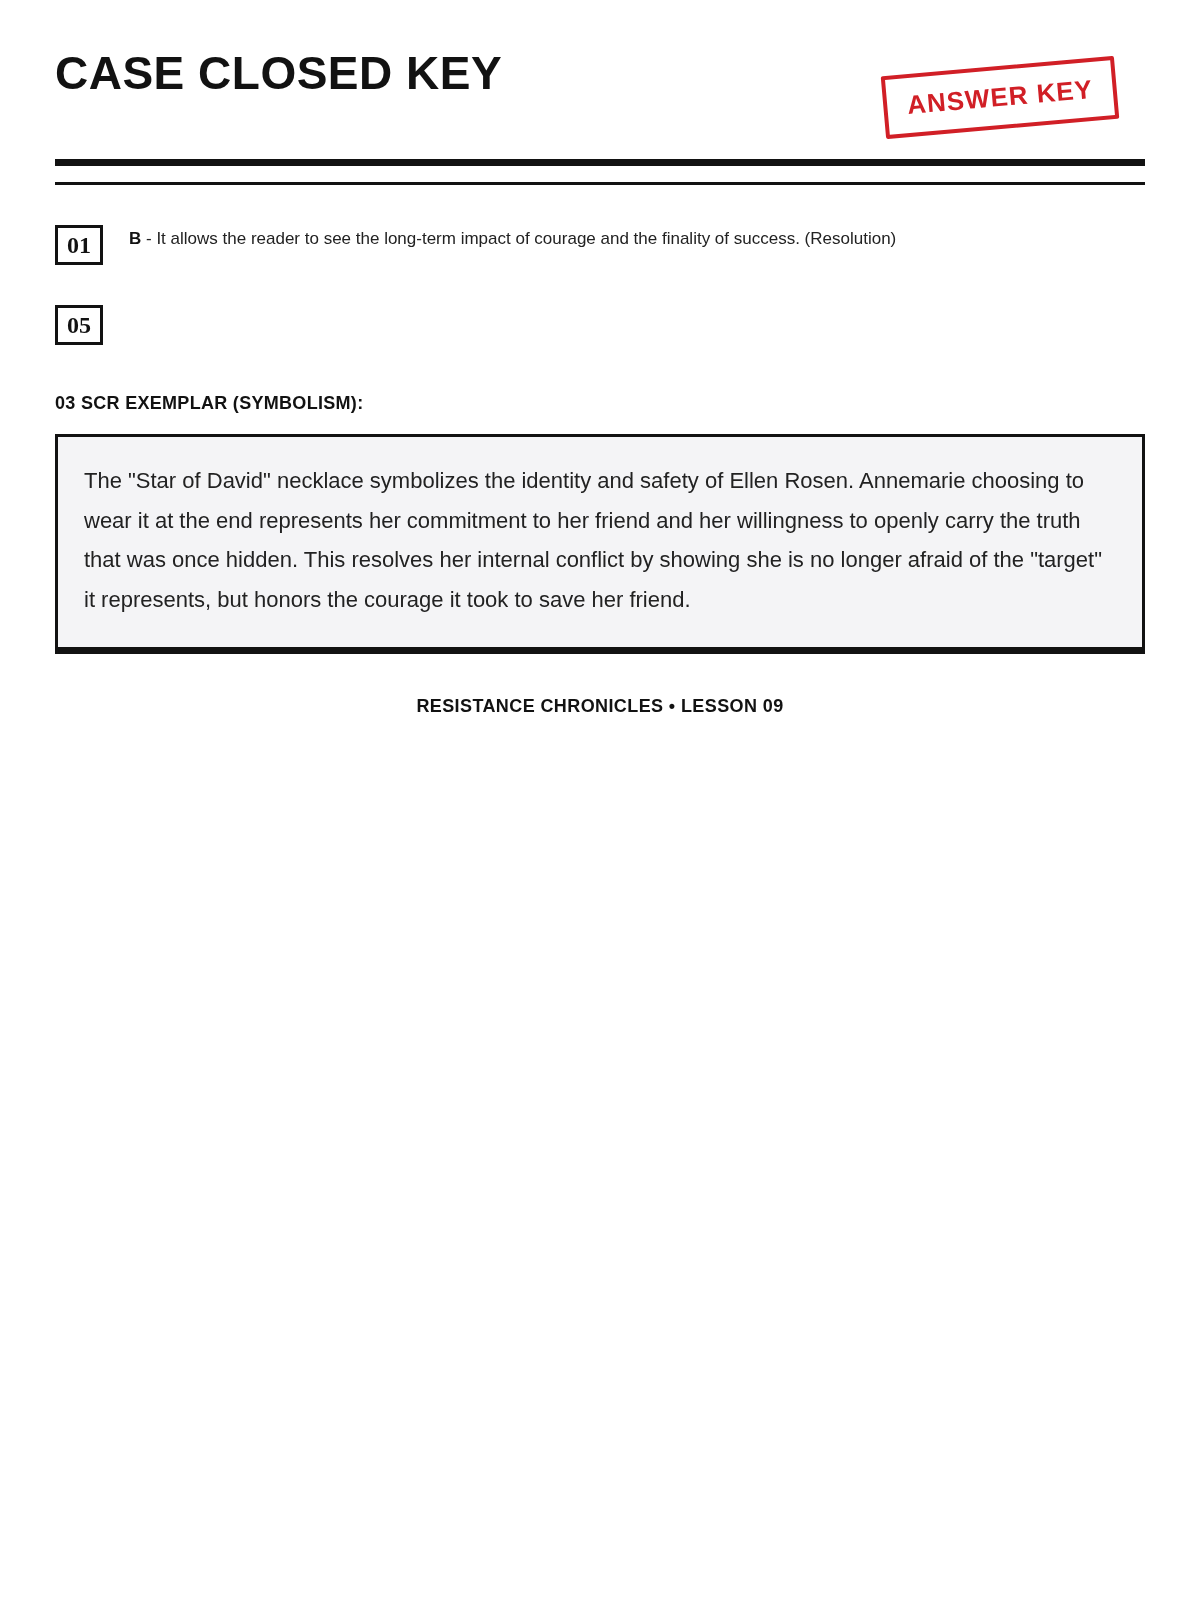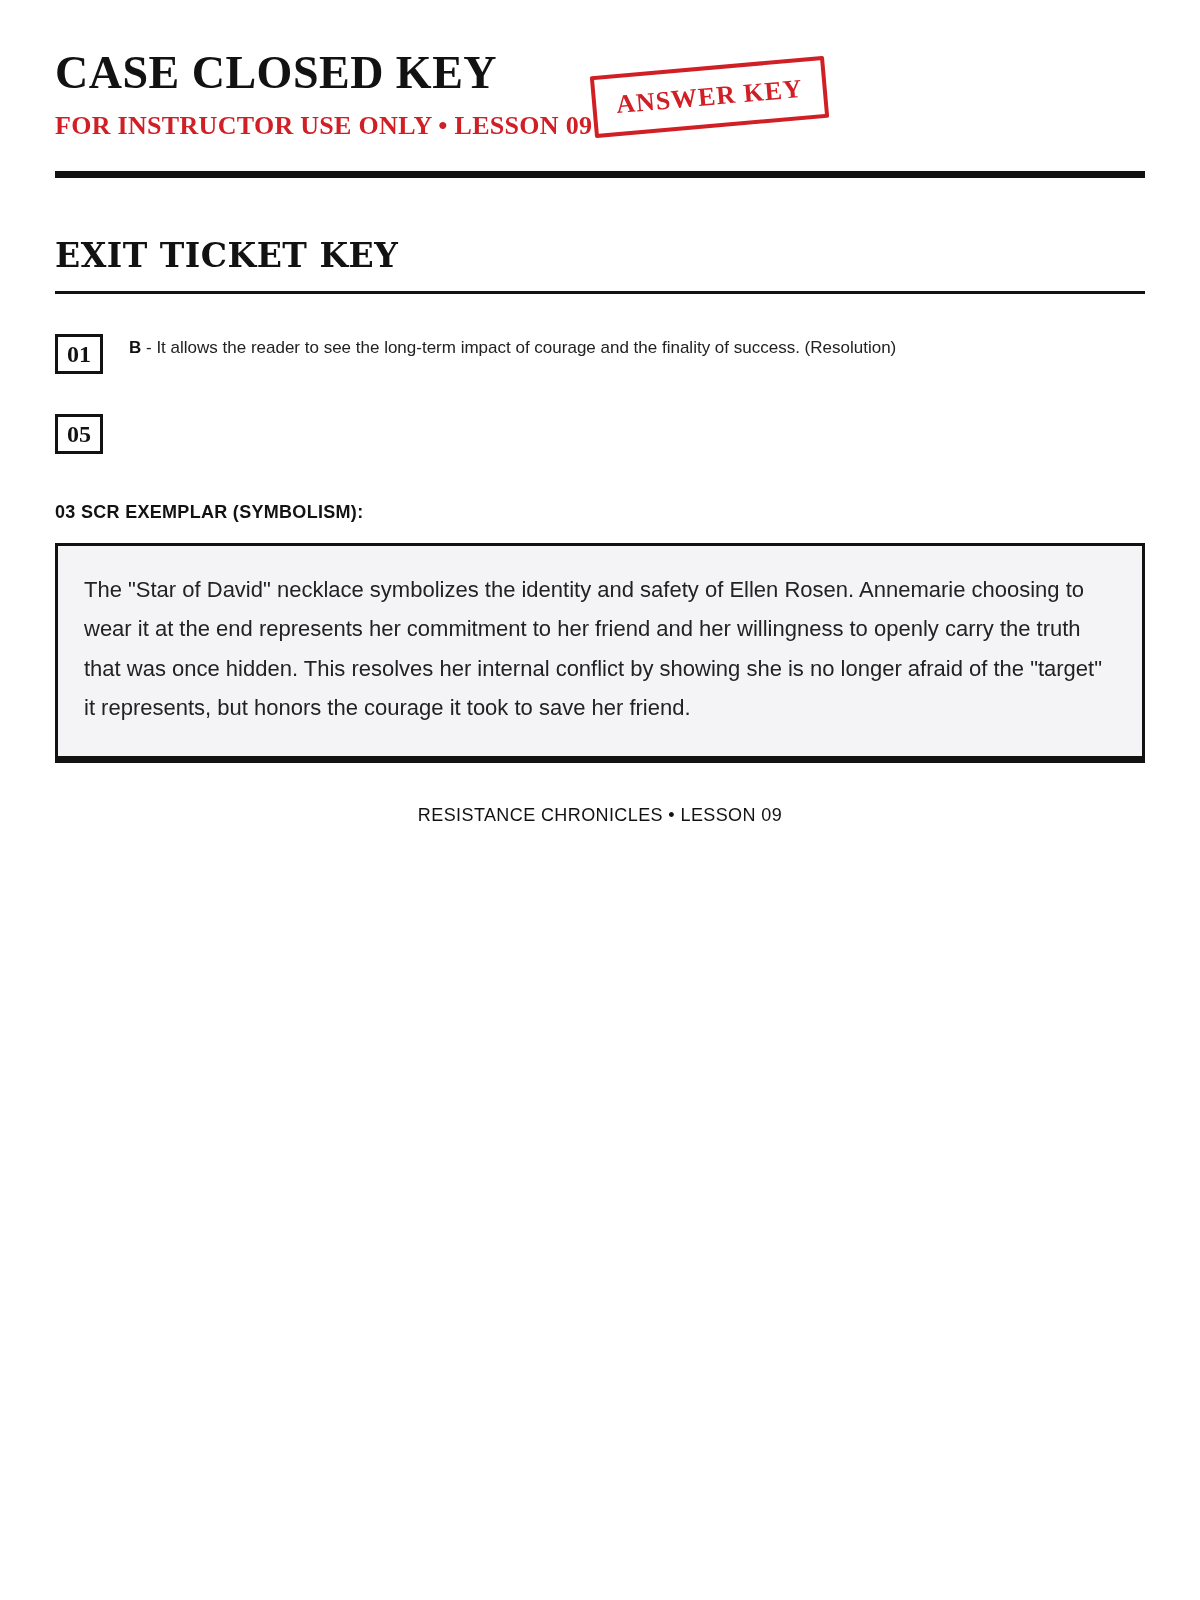--- a/index.html
+++ b/index.html
@@ -14,23 +14,22 @@
   .page {
     width: 1200px;
     min-height: 1600px;
     padding: 48px 55px 40px 55px;
     background: #ffffff;
   }
 
   
   .header {
     display: flex;
-    justify-content: flex-start;
+    justify-content: space-between;
     align-items: flex-start;
-    font-family: Liberation Serif, serif;
   }
   .title {
     font-size: 46px;
     font-weight: 900;
     letter-spacing: 0.5px;
     color: #121212;
     line-height: 1.1;
   }
   .subtitle {
     margin-top: 12px;
@@ -117,41 +116,39 @@
     font-size: 22px;
     line-height: 1.8;
     color: #222222;
   }
 
   
   .footer {
     margin-top: 42px;
     text-align: center;
     font-size: 18px;
-    font-weight: 400;
+    font-weight: 700;
     letter-spacing: 0.4px;
     color: #121212;
   }
 </style>
 </head>
 <body>
 
 <div class="page">
 
   <div class="header">
     <div>
       <div class="title">CASE CLOSED KEY</div>
-      <div class="subtitle">FOR INSTRUCTOR USE ONLY • LESSON 09</div>
     </div>
     <div class="stamp">ANSWER KEY</div>
   </div>
 
   <div class="rule-thick"></div>
 
-  <div class="section-heading">EXIT TICKET KEY</div>
   <div class="rule-thin"></div>
 
   <div class="item">
     <div class="item-badge">01</div>
     <div class="item-text">
       <strong>B</strong>
       <span>- It allows the reader to see the long-term impact of courage and the finality of success. (Resolution)</span>
     </div>
   </div>
 

